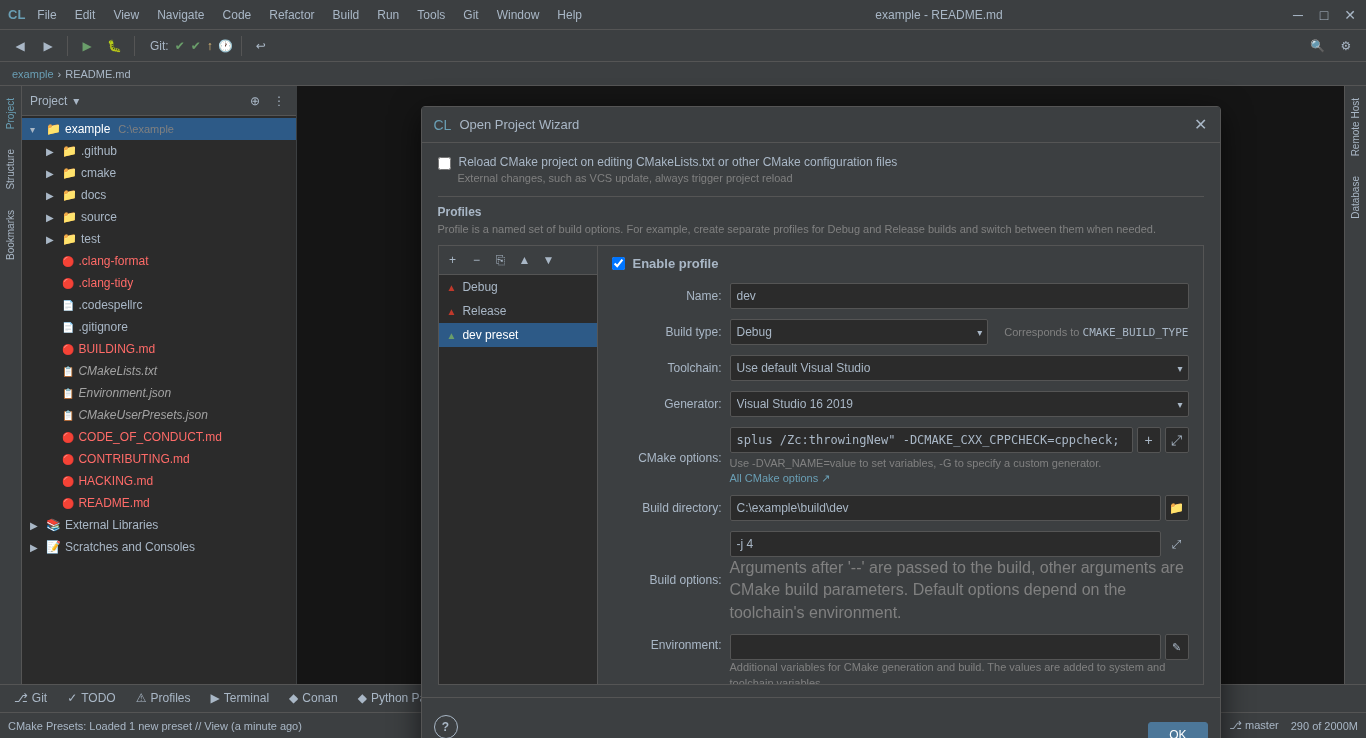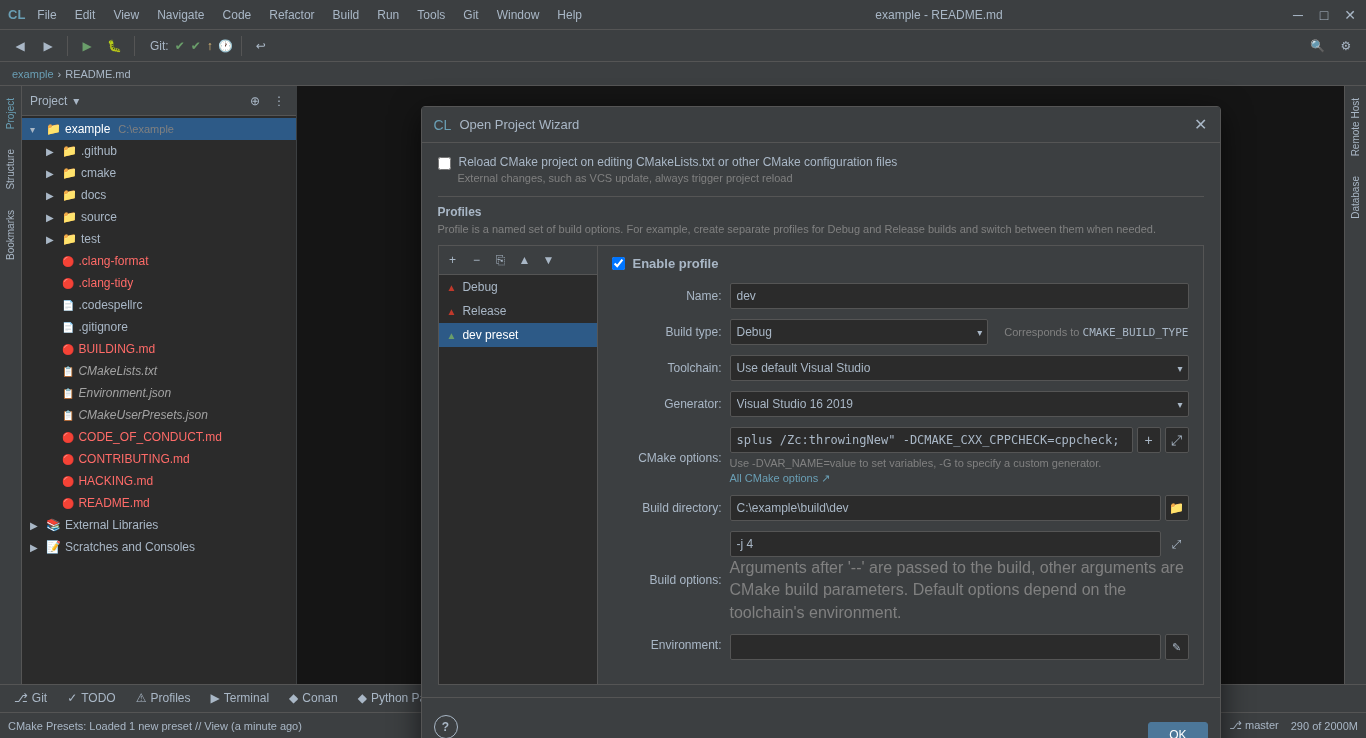--- a/index.html
+++ b/index.html
@@ -953,20 +953,21 @@
                 </div>
               </div>
 
               <div class="form-row" style="align-items:flex-start;">
                 <span class="form-label" style="padding-top:4px;">Environment:</span>
                 <div style="flex:1;">
                   <div class="env-row">
                     <input type="text" class="env-input" style="">
                     <div class="env-edit-btn">✎</div>
                   </div>
+                  <div class="env-desc">Additional variables for CMake generation and build. The values are added to system and toolchain variables.</div>
                 </div>
               </div>
 
             </div>
           </div>
         </div>
 
         <div class="dialog-footer">
           <div class="help-btn">?</div>
           <div class="footer-buttons">

